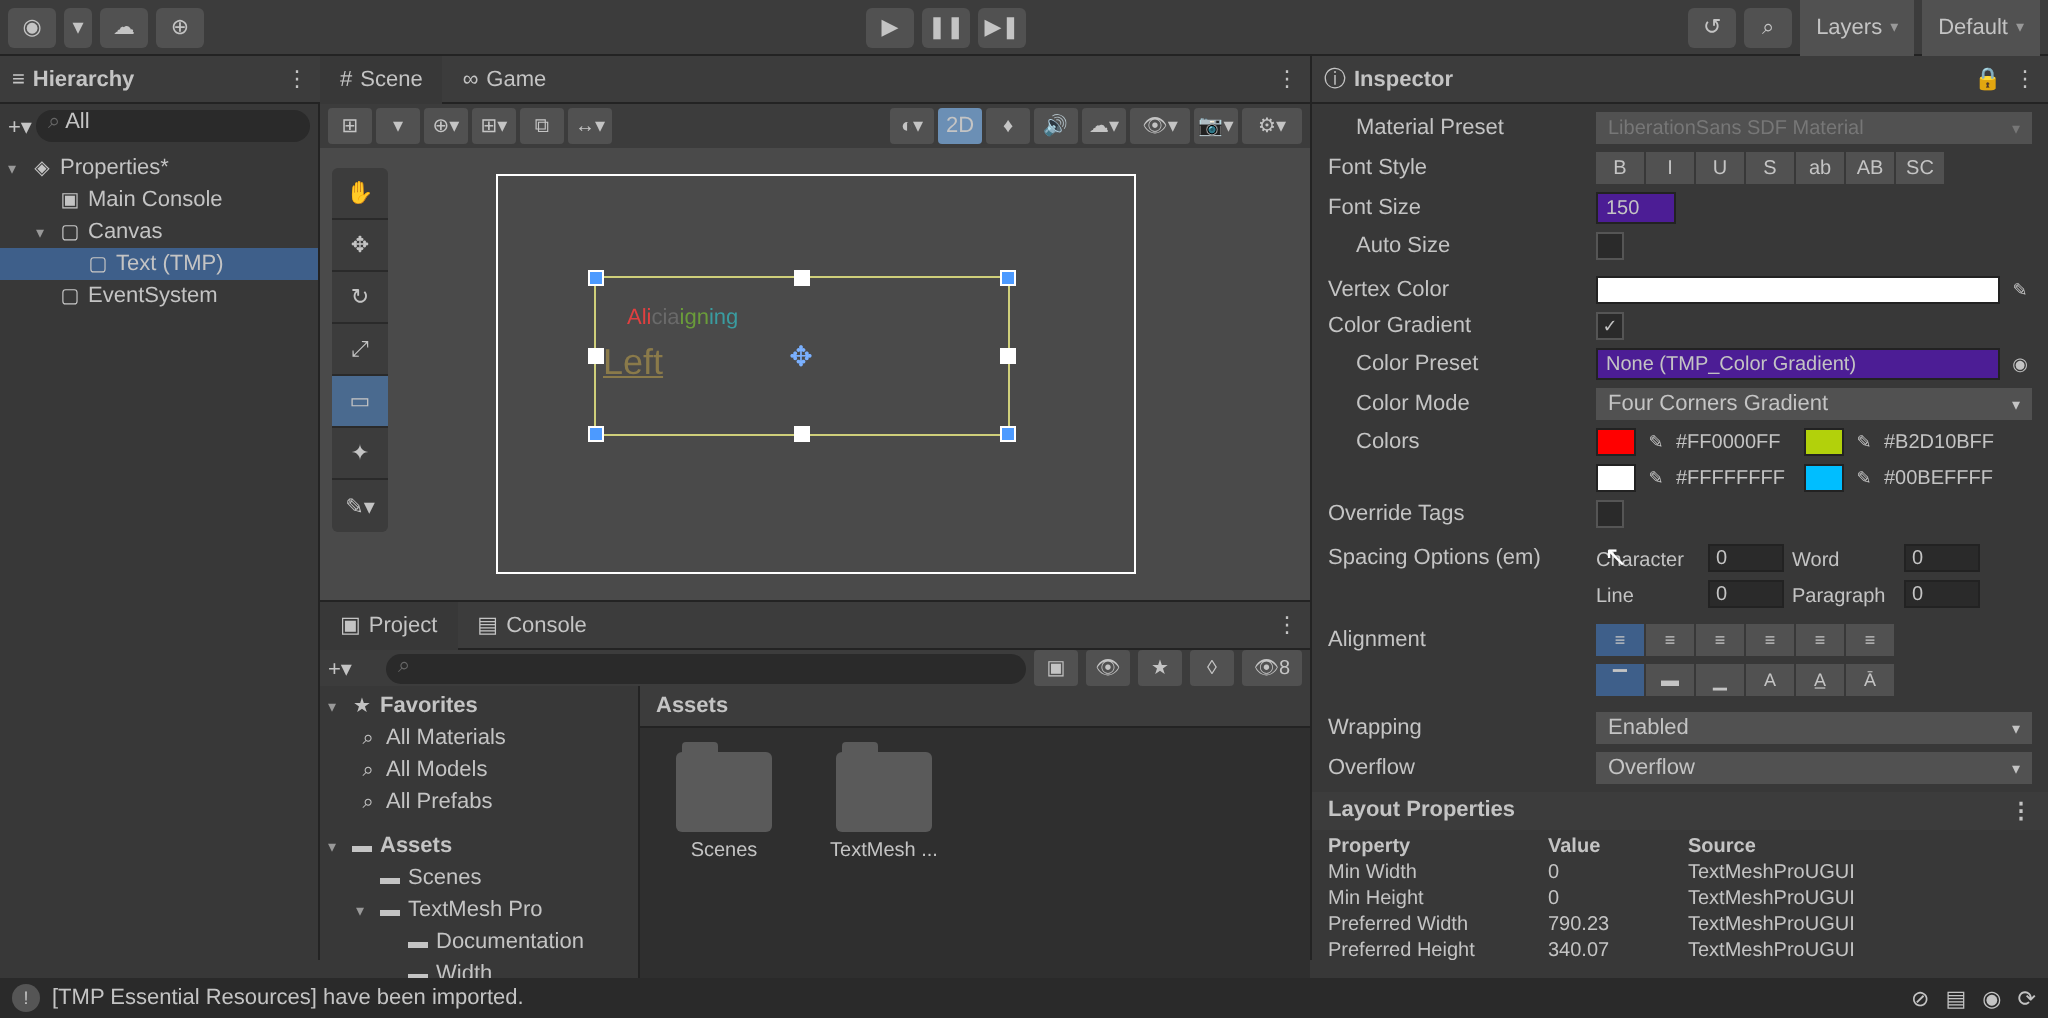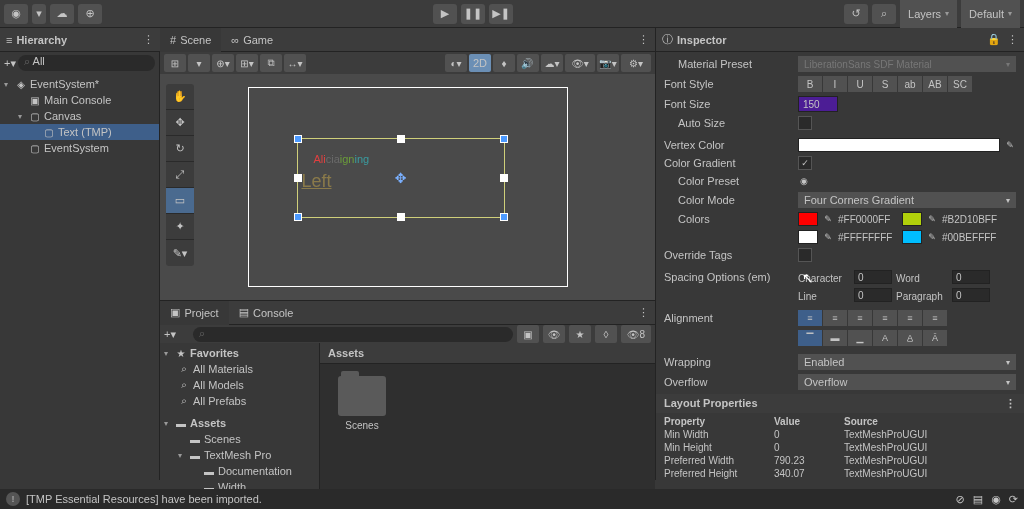--- a/index.html
+++ b/index.html
@@ -129,21 +129,21 @@
     </div>
     <div class="hierarchy">
       <div class="hier-top">
         <span style="cursor:pointer">+▾</span>
         <div class="hier-search"><span style="color:#666">⌕ </span><span>All</span></div>
       </div>
       <div class="tree">
         <div class="tree-item">
             <span class="arrow">▾</span>
             <span class="ico">◈</span>
-            <span>EventSystem*</span>
+            <span>Properties*</span>
           </div>
         <div class="tree-item indent1">
             <span class="arrow"></span>
             <span class="ico">▣</span>
             <span>Main Console</span>
           </div>
         <div class="tree-item indent1">
             <span class="arrow">▾</span>
             <span class="ico">▢</span>
             <span>Canvas</span>
@@ -303,20 +303,24 @@
             </div>
 
         </div>
         <div class="proj-content">
           <div class="assets-hdr"><b>Assets</b></div>
           <div class="folder-grid">
             <div class="folder-item">
                 <div class="folder-ico"></div>
                 <div class="folder-lbl">Scenes</div>
               </div>
+            <div class="folder-item">
+                <div class="folder-ico"></div>
+                <div class="folder-lbl">TextMesh ...</div>
+              </div>
           </div>
 
         </div>
       </div>
     </div>
   </div>
 
   <div class="inspector">
     <div class="panel-hdr">
       <span class="row" style="gap:4px">
@@ -358,20 +362,21 @@
           <span class="prop-label">Vertex Color</span>
           <div class="color-field" style="background:#fff"></div>
           <span class="picker">✎</span>
         </div>
       <div class="prop-row">
           <span class="prop-label">Color Gradient</span>
           <div class="chk">✓</div>
         </div>
       <div class="prop-row">
           <span class="prop-label sub">Color Preset</span>
+          <div class="field">None (TMP_Color Gradient)</div>
           <span class="picker">◉</span>
         </div>
       <div class="prop-row">
           <span class="prop-label sub">Color Mode</span>
           <div class="dropdown">
             <span>Four Corners Gradient</span>
           </div>
         </div>
       <div class="prop-row">
           <span class="prop-label sub">Colors</span>

